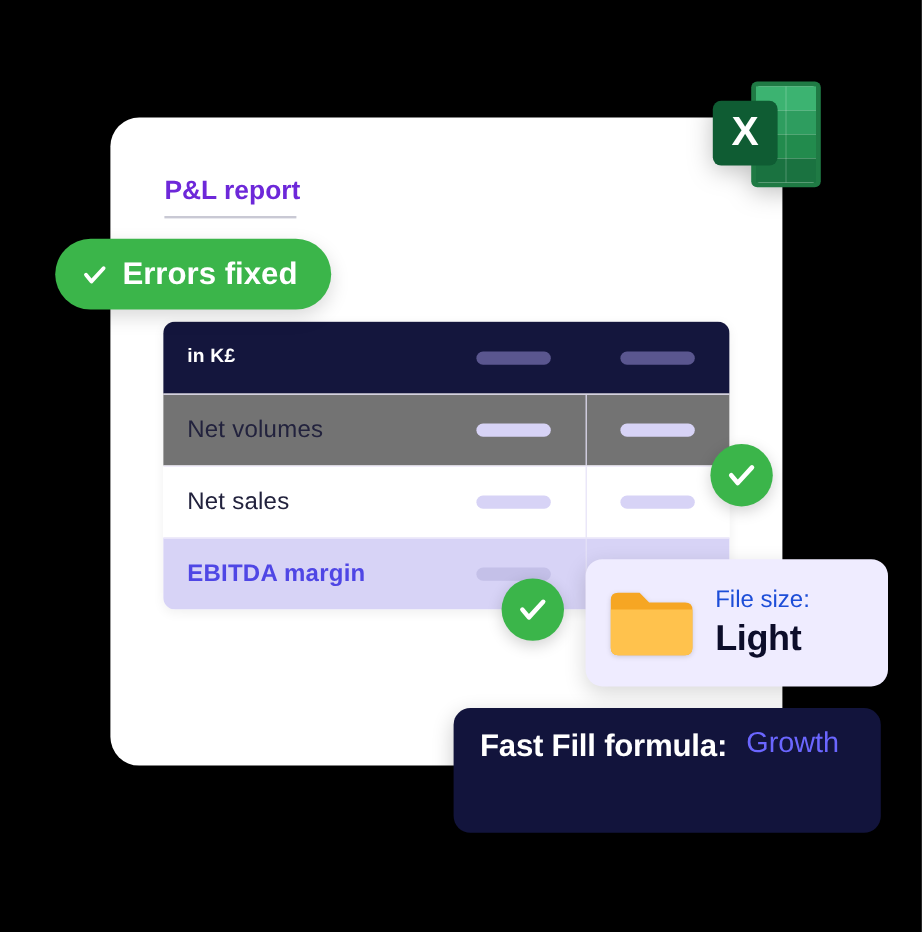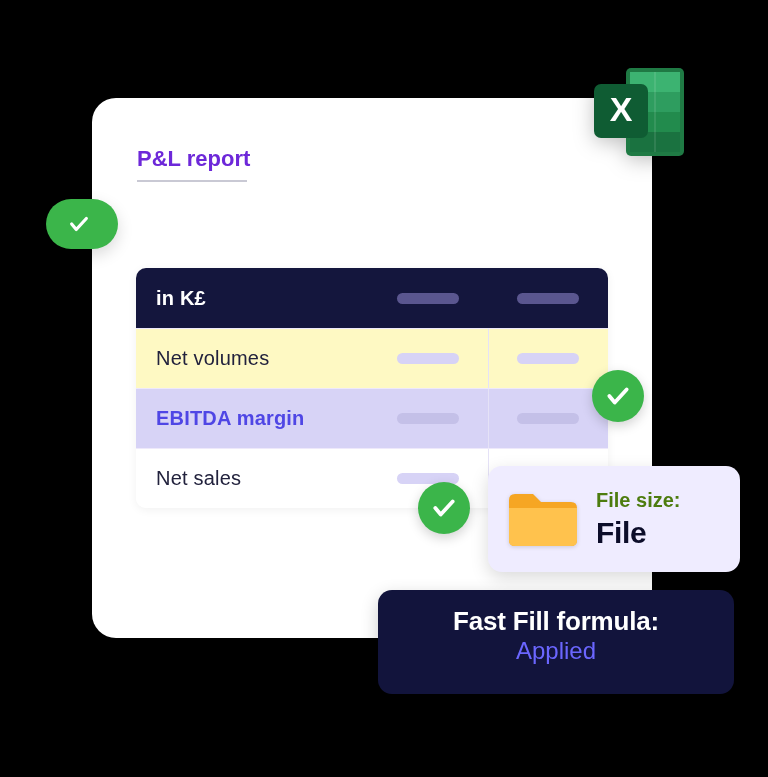--- a/index.html
+++ b/index.html
@@ -42,22 +42,22 @@
     border-radius: 10px;
     overflow: hidden;
     box-shadow: 0 2px 10px rgba(0,0,0,0.06);
   }
   .row {
     display: flex;
     height: 60px;
     align-items: center;
   }
   .row.header { background: #14163d; }
-  .row.header .cell-label { color: #fff; font-weight: 700; font-size: 20px; }
-  .row.r1 { background: #fef9c3; }
+  .row.header .cell-label { color: #fff; font-weight: 700; font-size: 16px; }
+  .row.r1 { background: #737373; }
   .row.r2 { background: #ebe8fb; }
   .row.r2 .cell-label { font-weight: 700; font-size: 20px; color: #0c0d2a; }
   .row.r3 { background: #fff; }
   .row.r4 { background: #d7d3f6; }
   .row.r4 .cell-label { font-weight: 700; color: #4f46e5; font-size: 20px; }
   .cell { height: 100%; display: flex; align-items: center; }
   .cell-label { width: 232px; padding-left: 20px; font-size: 20px; color: #22223d; letter-spacing: 0.2px; }
   .cell-val { flex: 1 1 0; justify-content: center; }
   .bar {
     width: 62px; height: 11px; border-radius: 999px;
@@ -122,33 +122,33 @@
     box-shadow: 0 6px 18px rgba(0,0,0,0.15);
     display: flex; align-items: center;
     padding: 14px 18px;
     gap: 16px;
   }
   .folder-icon {
     width: 74px; height: 62px;
     filter: drop-shadow(0 1px 2px rgba(0,0,0,0.15));
   }
   .file-text { display: flex; flex-direction: column; gap: 4px; }
-  .file-label { color: #4d7c0f; font-size: 20px; font-weight: 700; }
+  .file-label { color: #1d4ed8; font-size: 20px; font-weight: 400; }
   .file-value { color: #0c0d2a; font-size: 30px; font-weight: 900; letter-spacing: -0.3px; }
 
   
   .fast-card {
     position: absolute;
     left: 378px; top: 590px;
     width: 356px; height: 104px;
     background: #12143c;
     border-radius: 14px;
     box-shadow: 0 6px 18px rgba(0,0,0,0.2);
     padding: 16px 22px;
-    display: flex; flex-direction: column; gap: 0; align-items: center;
+    display: flex; flex-direction: row; gap: 16px;
   }
   .fast-label { color: #fff; font-size: 26px; font-weight: 900; letter-spacing: -0.2px; }
   .fast-value { color: #6b66ff; font-size: 24px; font-weight: 500; }
 </style>
 </head>
 <body>
 
 <div class="stage">
 
   <div class="card">
@@ -167,31 +167,31 @@
       </div>
       <div class="row r1">
         <div class="cell cell-label">Net volumes</div>
         <div class="cell cell-val v1">
             <div class="bar"></div>
           </div>
         <div class="cell cell-val v2">
             <div class="bar"></div>
           </div>
       </div>
+      <div class="row r3">
+        <div class="cell cell-label">Net sales</div>
+        <div class="cell cell-val v1">
+            <div class="bar"></div>
+          </div>
+        <div class="cell cell-val v2">
+            <div class="bar"></div>
+          </div>
+      </div>
       <div class="row r4">
         <div class="cell cell-label">EBITDA margin</div>
-        <div class="cell cell-val v1">
-            <div class="bar"></div>
-          </div>
-        <div class="cell cell-val v2">
-            <div class="bar"></div>
-          </div>
-      </div>
-      <div class="row r3">
-        <div class="cell cell-label">Net sales</div>
         <div class="cell cell-val v1">
             <div class="bar"></div>
           </div>
         <div class="cell cell-val v2">
             <div class="bar"></div>
           </div>
       </div>
     </div>
   </div>
 
@@ -206,42 +206,43 @@
       <line x1="69" y1="10" x2="69" y2="90" stroke="#ffffff" stroke-opacity="0.2" stroke-width="1"></line>
       <rect x="8" y="22" width="54" height="54" rx="7" fill="#0f5c33"></rect>
       <text x="35" y="59" text-anchor="middle" font-family="Arial" font-size="34" font-weight="900" fill="#ffffff">X</text>
     </svg>
   </div>
 
   <div class="pill-errors">
     <svg class="check-sm" viewBox="0 0 24 24">
       <polyline points="4,12 9,18 20,6"></polyline>
     </svg>
+    <span>Errors fixed</span>
   </div>
 
   <div class="check-badge cb1">
     <svg viewBox="0 0 24 24">
       <polyline points="4,12 9,18 20,6" stroke="#fff" stroke-width="3.5" fill="none" stroke-linecap="round" stroke-linejoin="round"></polyline>
     </svg>
   </div>
   <div class="check-badge cb2">
     <svg viewBox="0 0 24 24">
       <polyline points="4,12 9,18 20,6" stroke="#fff" stroke-width="3.5" fill="none" stroke-linecap="round" stroke-linejoin="round"></polyline>
     </svg>
   </div>
 
   <div class="file-card">
     <svg class="folder-icon" viewBox="0 0 74 62">
       <path d="M3 12 q0-6 6-6 h18 l8 8 h30 q6 0 6 6 v32 q0 6 -6 6 H9 q-6 0 -6-6 Z" fill="#f6a623"></path>
       <path d="M3 20 h68 v32 q0 6 -6 6 H9 q-6 0 -6-6 Z" fill="#ffc24d"></path>
     </svg>
     <div class="file-text">
       <div class="file-label">File size:</div>
-      <div class="file-value">File</div>
+      <div class="file-value">Light</div>
     </div>
   </div>
 
   <div class="fast-card">
     <div class="fast-label">Fast Fill formula:</div>
-    <div class="fast-value">Applied</div>
+    <div class="fast-value">Growth</div>
   </div>
 
 </div>
 
 </body></html>

